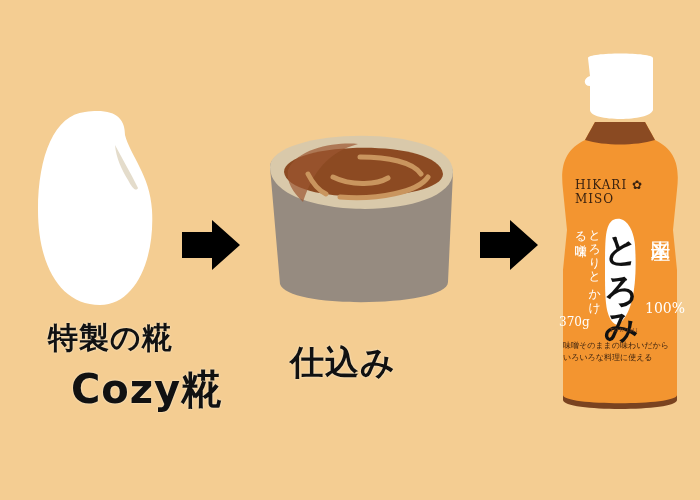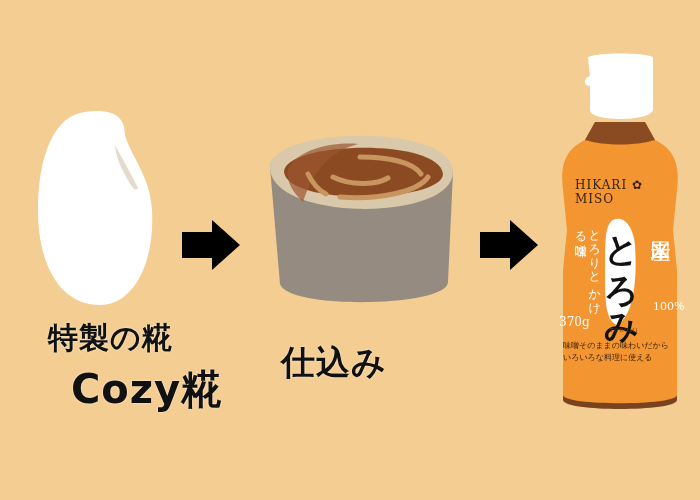--- a/index.html
+++ b/index.html
@@ -11,21 +11,21 @@
     }
     .abs { position: absolute; }
     .label {
       color: #111;
       font-weight: bold;
       text-shadow: 0 0 2px #fff6e0;
       letter-spacing: 1px;
     }
     #rice-label-1 { left: 28px; top: 318px; font-size: 30px; margin-left: 20px; }
     #rice-label-2 { left: 28px; top: 362px; font-size: 40px; margin-left: 43px; }
-    #shikomi-label { left: 281px; top: 340px; font-size: 34px; }
+    #shikomi-label { left: 290px; top: 340px; font-size: 34px; }
     .bottle-text { position: absolute; font-family: "DejaVu Serif", serif; color: #3a2210; }
   </style>
 </head>
 <body>
 
 <svg class="abs" style="left:30px;top:100px" width="130" height="210" viewBox="0 0 130 210">
   <path d="M55 12 C85 8 95 18 95 35 C100 55 120 75 122 110 C125 160 105 205 70 205 C30 205 8 165 8 110 C8 55 25 15 55 12 Z" fill="#ffffff"></path>
   <path d="M85 45 C92 58 100 72 108 88 C106 92 102 88 98 80 C92 70 86 58 85 45 Z" fill="#e4dccb"></path>
 </svg>
 
@@ -60,18 +60,18 @@
     <path d="M8 250 L8 350 C8 362 122 362 122 350 L122 250 Z" fill="#7a4320"></path>
     <path d="M40 72 L90 72 L100 90 C120 100 125 115 122 140 L118 180 L122 220 L122 345 C122 356 8 356 8 345 L8 220 L12 180 L8 140 C5 115 10 100 30 90 Z" fill="#f39530"></path>
     <path d="M40 72 L90 72 L100 90 C80 96 50 96 30 90 Z" fill="#8a4a22"></path>
     <path d="M33 8 C33 2 98 2 98 8 L98 60 C95 72 35 72 35 60 L35 36 C28 36 28 28 35 26 Z" fill="#ffffff"></path>
     <path d="M58 170 C68 165 78 175 80 195 C82 225 80 265 62 275 C50 270 50 250 50 220 C50 190 50 175 58 170 Z" fill="#ffffff"></path>
   </svg>
   <div class="bottle-text" style="left:20px;top:128px;font-size:12px;letter-spacing:1px">HIKARI ✿ MISO</div>
   <div class="bottle-text" style="left:50px;top:162px;font-size:34px;font-weight:bold;color:#111;writing-mode:vertical-rl;line-height:1">とろみ</div>
   <div class="bottle-text" style="left:18px;top:172px;font-size:12px;color:#fff;writing-mode:vertical-rl;line-height:1.15;height:90px">とろりと かける味噌</div>
   <div class="bottle-text" style="left:93px;top:175px;font-size:20px;color:#fff;writing-mode:vertical-rl">国産米</div>
-  <div class="bottle-text" style="left:98px;top:250px;font-size:11px;color:#fff">100%</div>
+  <div class="bottle-text" style="left:90px;top:250px;font-size:14px;color:#fff">100%</div>
   <div class="bottle-text" style="left:4px;top:265px;font-size:12px;color:#fff">370g</div>
   <div class="bottle-text" style="left:55px;top:277px;font-size:5px;color:#7a4320;letter-spacing:1px">TOROMI</div>
   <div class="bottle-text" style="left:8px;top:290px;width:116px;font-size:8px;color:#3a2210;font-family:'DejaVu Sans',sans-serif">味噌そのままの味わいだから</div>
   <div class="bottle-text" style="left:8px;top:302px;width:116px;text-align:left;font-size:8px;color:#3a2210;font-family:'DejaVu Sans',sans-serif">いろいろな料理に使える</div>
 </div>
 
 </body></html>

